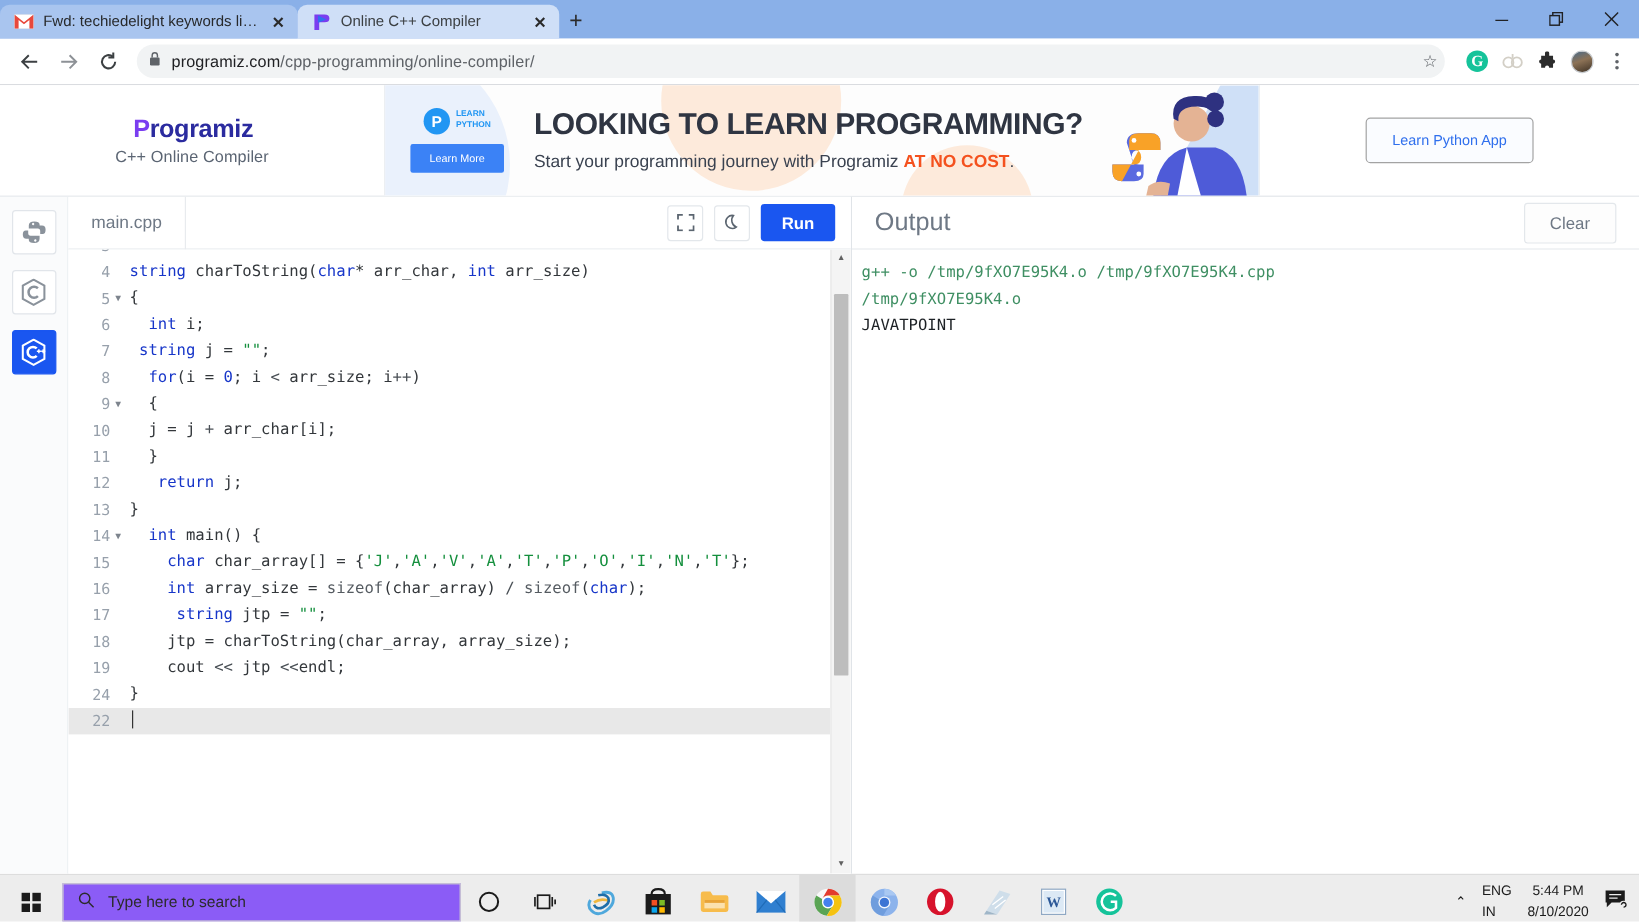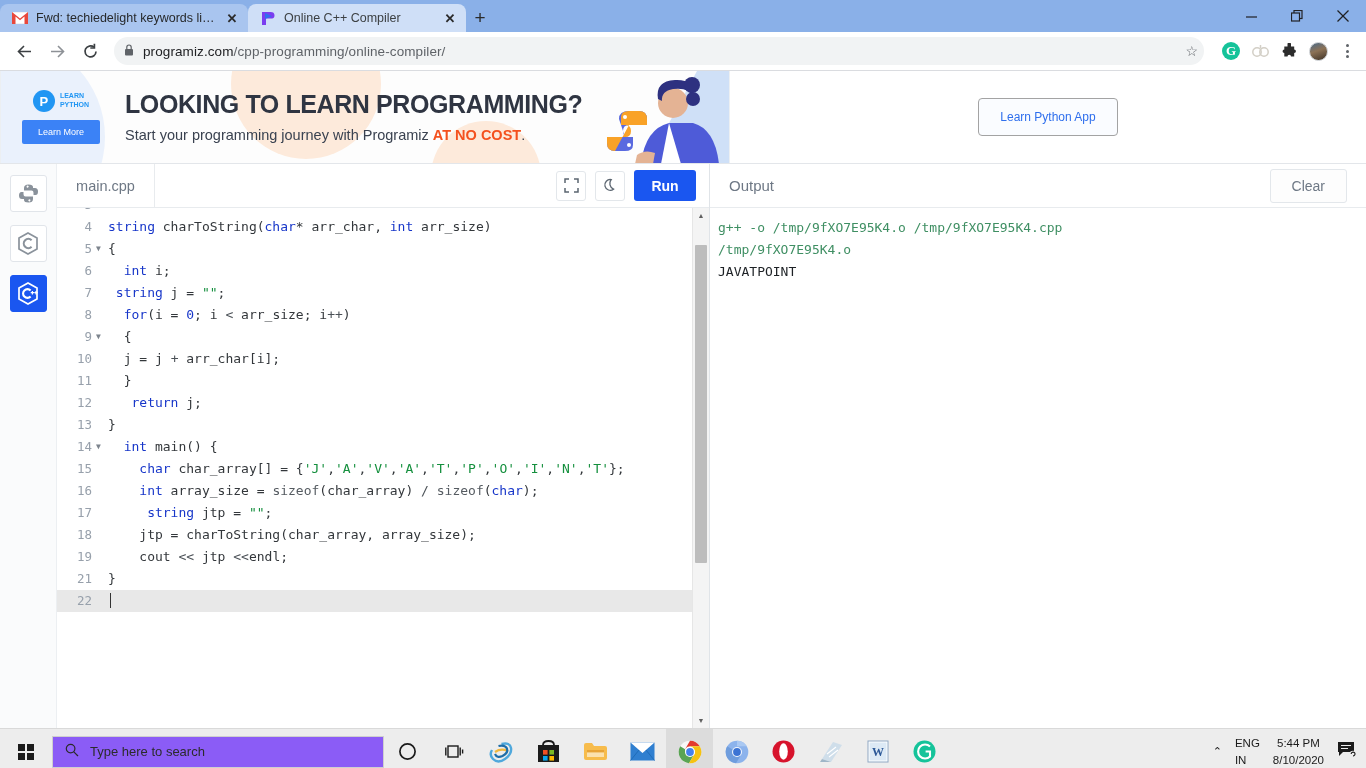--- a/index.html
+++ b/index.html
@@ -153,21 +153,21 @@
              position: relative; cursor: pointer; }
   .vs-arrow { height: 15px; width: 100%; display: flex; align-items: center;
               justify-content: center; font-size: 7px; color: #606060; flex: none; }
   .vs-track { flex: 1; width: 100%; position: relative; }
   .vs-thumb { position: absolute; top: 22px; left: 2px; width: 12px; height: 318px;
               background: #bdbdbd; border-radius: 1px; }
 
   .output-pane { flex: 1; display: flex; flex-direction: column; }
   .output-bar { height: 44px; display: flex; align-items: center;
                 border-bottom: 1px solid #e8ebee; padding: 0 19px; }
-  .output-title { font-size: 15px; color: #6e7885; flex: 1; }
+  .output-title { font-size: 21px; color: #6e7885; flex: 1; }
   .clear-btn { border: 1px solid #e3e7eb; background: #fdfdfd; color: #6e7885;
                font-size: 14px; padding: 8px 21px; border-radius: 3px; cursor: pointer; }
   .output-body { flex: 1; padding: 9px 0 0 5px;
                  font-family: "DejaVu Sans Mono", monospace;
                  font-size: 13px; line-height: 22px; }
   .oline { white-space: pre; padding-left: 3px; }
   .oline.cmd { color: #3f8f63; }
   .oline.res { color: #1d2125; }
 
   
@@ -296,20 +296,24 @@
           <i></i>
           <i></i>
         </div>
     </div>
   </div>
 </div>
 
 <div class="page">
 
   <div class="site-header">
+    <div class="brand">
+      <div class="brand-logo"><span class="pglyph">P</span><span>rogramiz</span></div>
+      <div class="brand-sub">C++ Online Compiler</div>
+    </div>
 
     <div class="adbanner">
       <div class="ad-blob3"></div>
       <div class="ad-blob1"></div>
       <div class="ad-blob2"></div>
       <div class="ad-left">
         <div class="pylogo-row">
           <div class="pycircle">P</div>
           <div class="pytxt">
             <div>LEARN</div>
@@ -399,21 +403,21 @@
               <div class="cline"><span class="gut">10</span><span class="fold"></span><span class="ctext"><span class="ctext">  j = j </span><span class="op">+</span><span class="ctext"> arr_char[i];</span></span></div>
               <div class="cline"><span class="gut">11</span><span class="fold"></span><span class="ctext"><span class="ctext">  }</span></span></div>
               <div class="cline"><span class="gut">12</span><span class="fold"></span><span class="ctext"><span class="ctext">   </span><span class="kw">return</span><span class="ctext"> j;</span></span></div>
               <div class="cline"><span class="gut">13</span><span class="fold"></span><span class="ctext"><span class="ctext">}</span></span></div>
               <div class="cline"><span class="gut">14</span><span class="fold">▼</span><span class="ctext"><span class="ctext">  </span><span class="kw">int</span><span class="ctext"> main() {</span></span></div>
               <div class="cline"><span class="gut">15</span><span class="fold"></span><span class="ctext"><span class="ctext">    </span><span class="kw">char</span><span class="ctext"> char_array[] = {</span><span class="str">'J'</span><span class="ctext">,</span><span class="str">'A'</span><span class="ctext">,</span><span class="str">'V'</span><span class="ctext">,</span><span class="str">'A'</span><span class="ctext">,</span><span class="str">'T'</span><span class="ctext">,</span><span class="str">'P'</span><span class="ctext">,</span><span class="str">'O'</span><span class="ctext">,</span><span class="str">'I'</span><span class="ctext">,</span><span class="str">'N'</span><span class="ctext">,</span><span class="str">'T'</span><span class="ctext">};</span></span></div>
               <div class="cline"><span class="gut">16</span><span class="fold"></span><span class="ctext"><span class="ctext">    </span><span class="kw">int</span><span class="ctext"> array_size = </span><span class="fn">sizeof</span><span class="ctext">(char_array) </span><span class="op">/</span><span class="ctext"> </span><span class="fn">sizeof</span><span class="ctext">(</span><span class="kw">char</span><span class="ctext">);</span></span></div>
               <div class="cline"><span class="gut">17</span><span class="fold"></span><span class="ctext"><span class="ctext">     </span><span class="kw">string</span><span class="ctext"> jtp = </span><span class="str">""</span><span class="ctext">;</span></span></div>
               <div class="cline"><span class="gut">18</span><span class="fold"></span><span class="ctext"><span class="ctext">    jtp = charToString(char_array, array_size);</span></span></div>
               <div class="cline"><span class="gut">19</span><span class="fold"></span><span class="ctext"><span class="ctext">    cout </span><span class="op">&lt;&lt;</span><span class="ctext"> jtp </span><span class="op">&lt;&lt;</span><span class="ctext">endl;</span></span></div>
-              <div class="cline"><span class="gut">21</span><span class="fold"></span><span class="ctext"><span class="ctext">}</span></span></div>
+              <div class="cline"><span class="gut">24</span><span class="fold"></span><span class="ctext"><span class="ctext">}</span></span></div>
               <div class="cline cur"><span class="gut">22</span><span class="fold"></span><span class="ctext"><span style="display: inline-block; width: 1px; height: 15px; background: rgb(51, 51, 51); vertical-align: -3px; margin-left: 2px;"></span></span></div>
             </div>
         </div>
         <div class="vscroll">
           <div class="vs-arrow">▲</div>
           <div class="vs-track">
             <div class="vs-thumb"></div>
           </div>
           <div class="vs-arrow">▼</div>
         </div>

